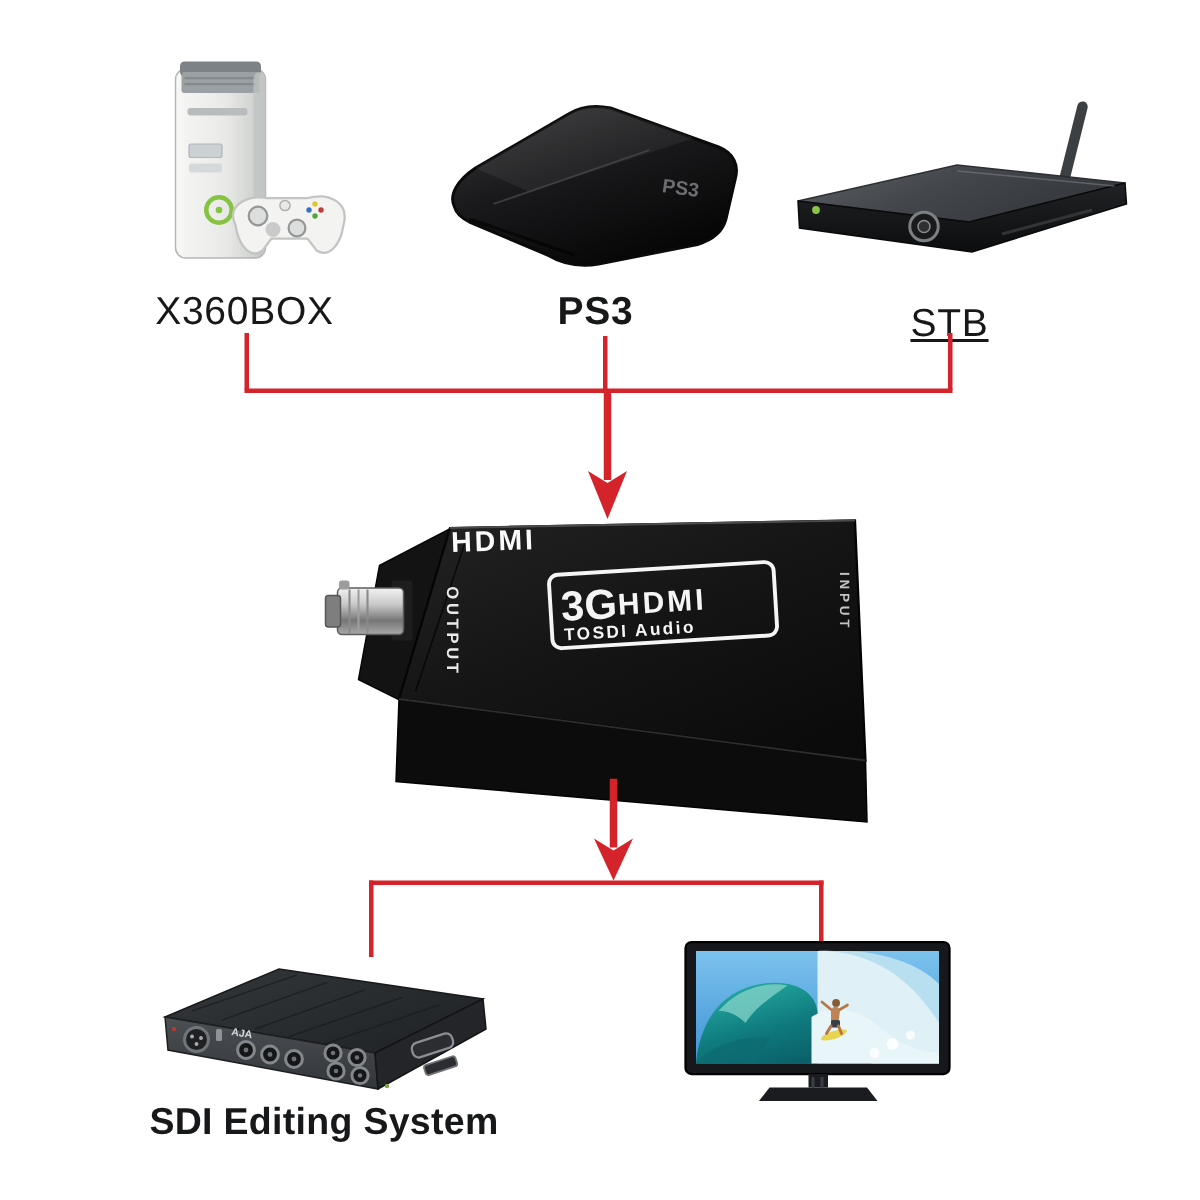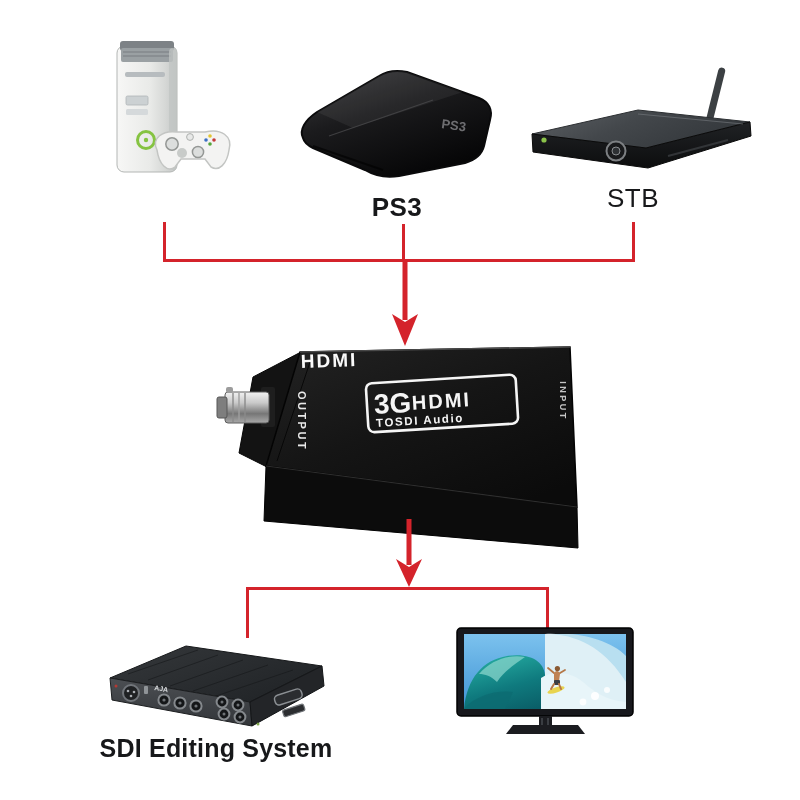--- a/index.html
+++ b/index.html
@@ -103,22 +103,23 @@
         <path d="M14,76 L128,90 L232,64 L233,78 L130,110 L15,94 Z" fill="url(#stbFront)" stroke="#0a0a0a" stroke-width="1"></path>
         <path d="M120,56 L225,66" stroke="#787c80" stroke-width="1" opacity="0.6"></path>
         <circle cx="98" cy="93" r="9.5" fill="#191a1c" stroke="#7d8083" stroke-width="2"></circle>
         <circle cx="98" cy="93" r="4" fill="#2e3134" stroke="#8b8e91" stroke-width="1"></circle>
         <circle cx="26" cy="82" r="2.6" fill="#8bc34a"></circle>
         <path d="M150,98 L210,82" stroke="#3a3d40" stroke-width="2" opacity="0.8"></path>
       </g>
     </svg>
   </div>
 
+  <div class="device-label" style="left:163px;top:192px;">X360BOX</div>
   <div class="device-label" style="left:397px;top:192px;font-weight:700;">PS3</div>
-  <div class="device-label" style="left:633px;top:183px;">STB</div>
+  <div class="device-label" style="left:633px;top:200px;text-decoration:underline;">STB</div>
 
   <div class="rline" style="left:163px;top:222px;width:3px;height:38px;"></div>
   <div class="rline" style="left:402px;top:224px;width:3px;height:36px;"></div>
   <div class="rline" style="left:632px;top:222px;width:3px;height:38px;"></div>
   <div class="rline" style="left:163px;top:259px;width:472px;height:3px;"></div>
   <div class="abs" style="left:390px;top:260px;">
     <svg width="30" height="88" viewBox="0 0 30 88">
       <rect x="12.5" y="0" width="5" height="60" fill="#d4232b"></rect>
       <polygon points="2,54 15,86 28,54 15,62" fill="#d4232b"></polygon>
     </svg>

